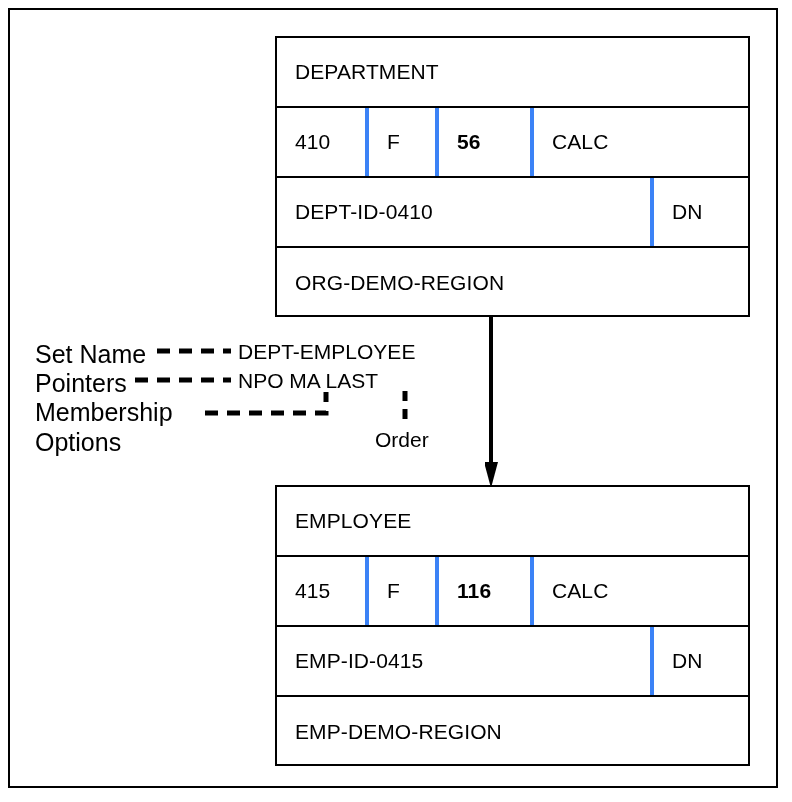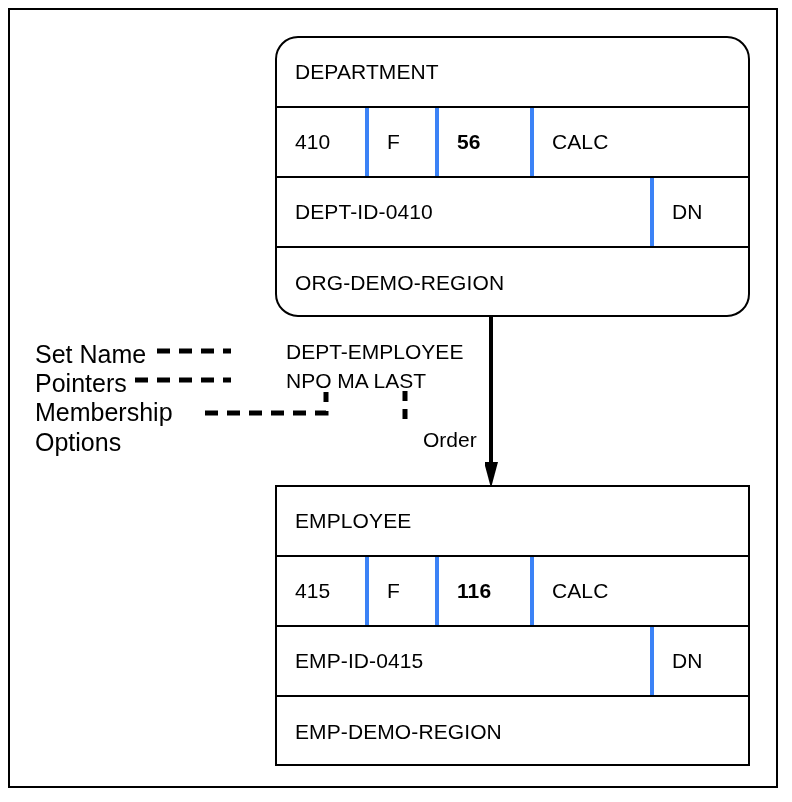--- a/index.html
+++ b/index.html
@@ -31,21 +31,21 @@
   }
   
   .record-box {
     position: absolute;
     left: 275px;
     width: 475px;
     border: 2px solid #000000;
     box-sizing: border-box;
     background: #ffffff;
   }
-  #department-box { top: 36px; height: 281px; border-radius: 23px; }
+  #department-box { top: 36px; height: 281px; }
   #employee-box   { top: 485px; height: 281px; }
 
   .rec-row {
     position: relative;
     height: 70px;
     box-sizing: border-box;
     border-bottom: 2px solid #000000;
     display: flex;
     align-items: center;
   }
@@ -96,21 +96,20 @@
     position: absolute;
     left: 35px;
     font-size: 25px;
     white-space: nowrap;
   }
   .anno-value {
     position: absolute;
     left: 238px;
     font-size: 21px;
     white-space: nowrap;
-    margin-left: 48px;
   }
   .anno-value.order-val { left: 375px; }
   .l1 { top: 10px; }
   .l2 { top: 39px; }
   .l3 { top: 68px; }
   .l4 { top: 98px; }
 
   
   #leaders {
     position: absolute;

